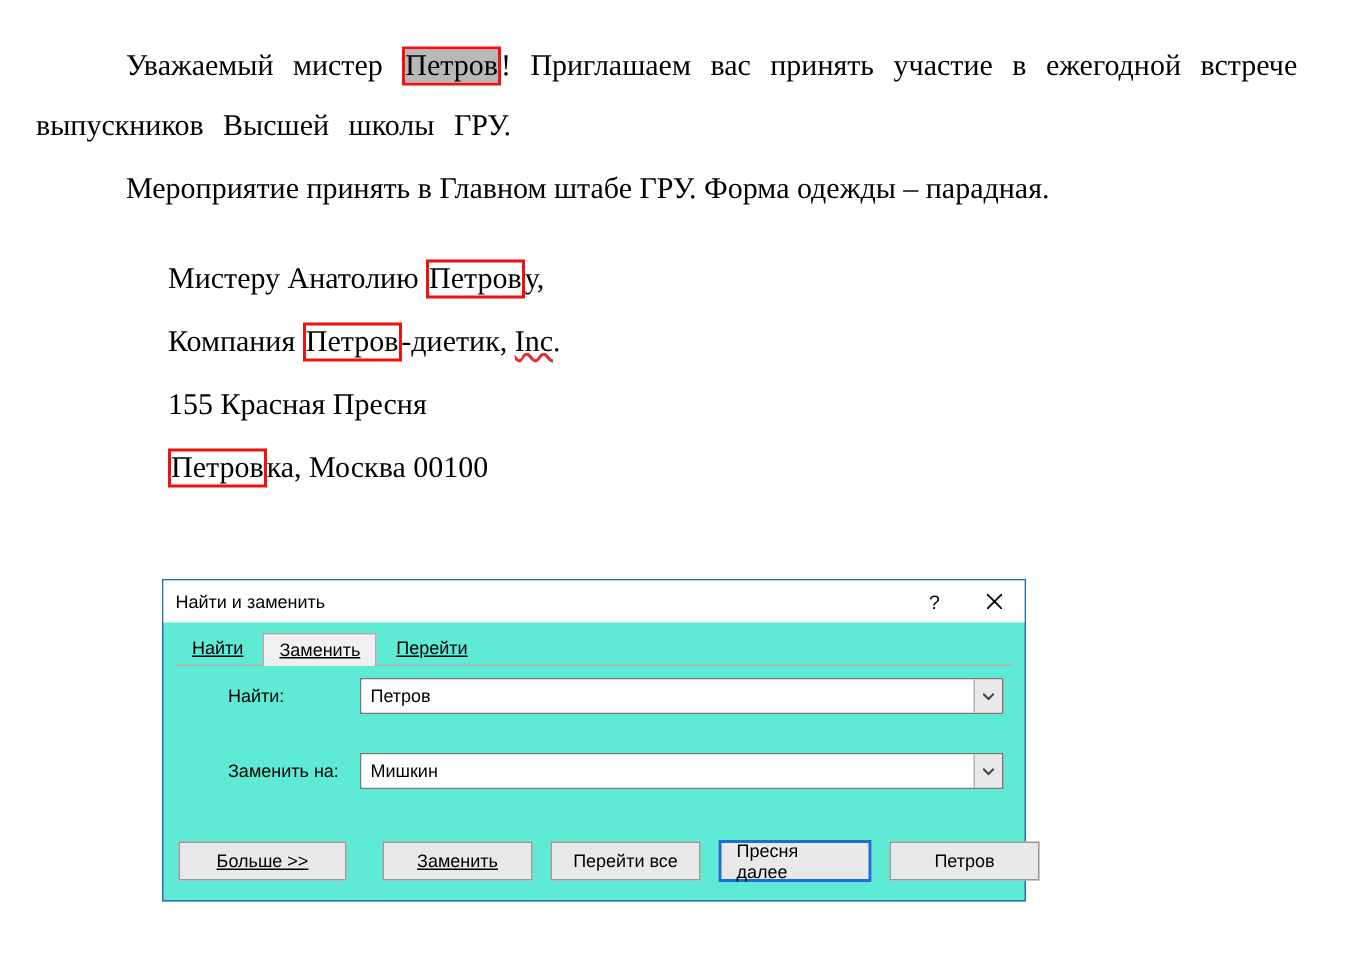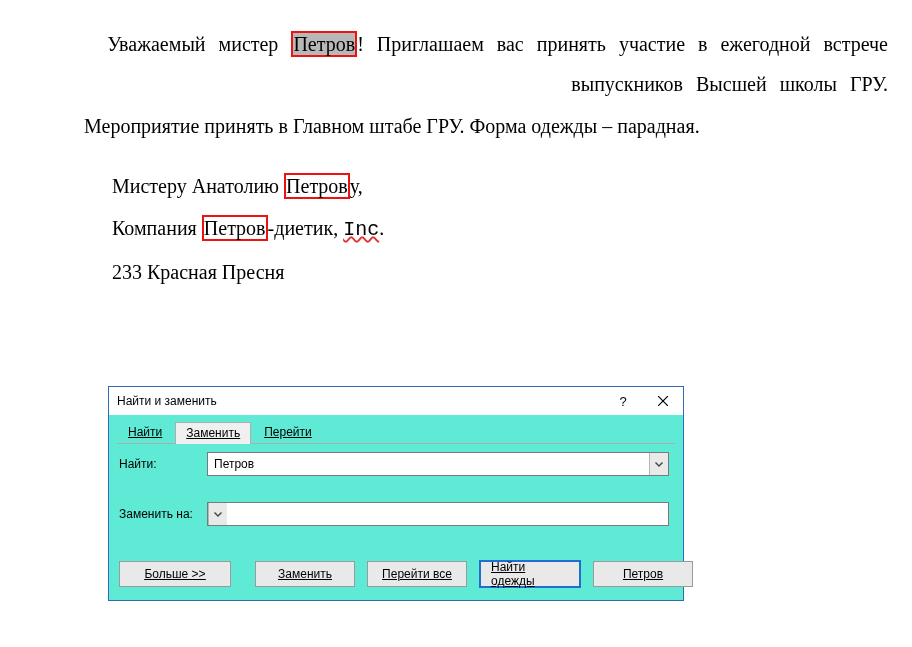--- a/index.html
+++ b/index.html
@@ -18,39 +18,37 @@
     padding: 24px 24px 0 24px;
     line-height: 2;
   }
   .para {
     margin: 0 0 2px 0;
   }
   .indent { text-indent: 60px; }
   .p1 {
     
     word-spacing: 8px;
-    text-align: right;
   }
   .hl-select {
     background: #b8b8b8;
   }
   .hl-box {
     border: 2px solid #e11;
     padding: 0 0;
   }
   .addr {
     margin-top: 20px;
     margin-left: 88px;
     line-height: 2;
   }
   .sp-underline {
     text-decoration: underline;
     text-decoration-style: wavy;
     text-decoration-color: #d33;
-    font-family: Liberation Mono, monospace;
   }
 
   
   .dialog {
     position: absolute;
     left: 108px;
     top: 386px;
     width: 574px;
     background: #5eead4;
     border: 1px solid #2d6bb7;
@@ -99,20 +97,21 @@
   .tab:not(.active) {
     color: #000;
   }
   .tabstrip-line {
     border-top: 1px solid #adadad;
     margin: 0 8px;
   }
 
   .form {
     padding: 8px 14px 0 10px;
+    margin-left: 33px;
   }
   .row {
     display: flex;
     align-items: center;
     margin-bottom: 26px;
   }
   .row label {
     width: 88px;
     font-size: 12px;
   }
@@ -157,21 +156,20 @@
     height: 24px;
     background: #e9e9e9;
     border: 1px solid #9a9a9a;
     font-family: "Segoe UI", Tahoma, sans-serif;
     font-size: 12px;
     padding: 0 10px;
     display: inline-flex;
     align-items: center;
     justify-content: center;
     cursor: default;
-    text-decoration: underline;
   }
   .dbtn .u { text-decoration: underline; }
   .dbtn.primary {
     border: 2px solid #1f6fd0;
     background: #e9e9e9;
   }
   .more { min-width: 90px; }
 </style>
 </head>
 <body>
@@ -182,21 +180,24 @@
   </p>
   <p class="para indent">Мероприятие принять в Главном штабе ГРУ. Форма одежды – парадная.</p>
 
   <div class="addr">
     <p class="para">
       <span>Мистеру Анатолию </span><span class="hl-box">Петров</span><span>у,</span>
     </p>
     <p class="para">
       <span>Компания </span><span class="hl-box">Петров</span><span>-диетик, </span><span class="sp-underline">Inc</span><span>.</span>
     </p>
-    <p class="para">233 Красная Пресня</p>
+    <p class="para">155 Красная Пресня</p>
+    <p class="para">
+      <span class="hl-box">Петров</span><span>ка, Москва 00100</span>
+    </p>
   </div>
 </div>
 
 <div class="dialog">
   <div class="titlebar">
     <span class="title">Найти и заменить</span>
     <span class="btn">?</span>
     <span class="btn close">
       <svg viewBox="0 0 10 10">
           <line x1="0" y1="0" x2="10" y2="10"></line>
@@ -220,20 +221,21 @@
         <div class="dd">
           <svg viewBox="0 0 8 5">
               <polyline points="0.5,0.5 4,4 7.5,0.5"></polyline>
             </svg>
         </div>
       </div>
     </div>
     <div class="row">
       <label><span>Заменить на:</span></label>
       <div class="combo">
+        <input type="text" value="Мишкин" style="">
         <div class="dd">
           <svg viewBox="0 0 8 5">
               <polyline points="0.5,0.5 4,4 7.5,0.5"></polyline>
             </svg>
         </div>
       </div>
     </div>
   </div>
 
   <div class="btnrow">
@@ -241,19 +243,19 @@
         <span class="u">Больше &gt;&gt;</span>
       </div>
     <div class="spacer"></div>
     <div class="dbtn">
         <span class="u">Заменить</span>
       </div>
     <div class="dbtn">
         <span>Перейти все</span>
       </div>
     <div class="dbtn primary">
-        <span>Найти одежды</span>
+        <span>Пресня далее</span>
       </div>
     <div class="dbtn">
         <span>Петров</span>
       </div>
   </div>
 </div>
 
 </body></html>

